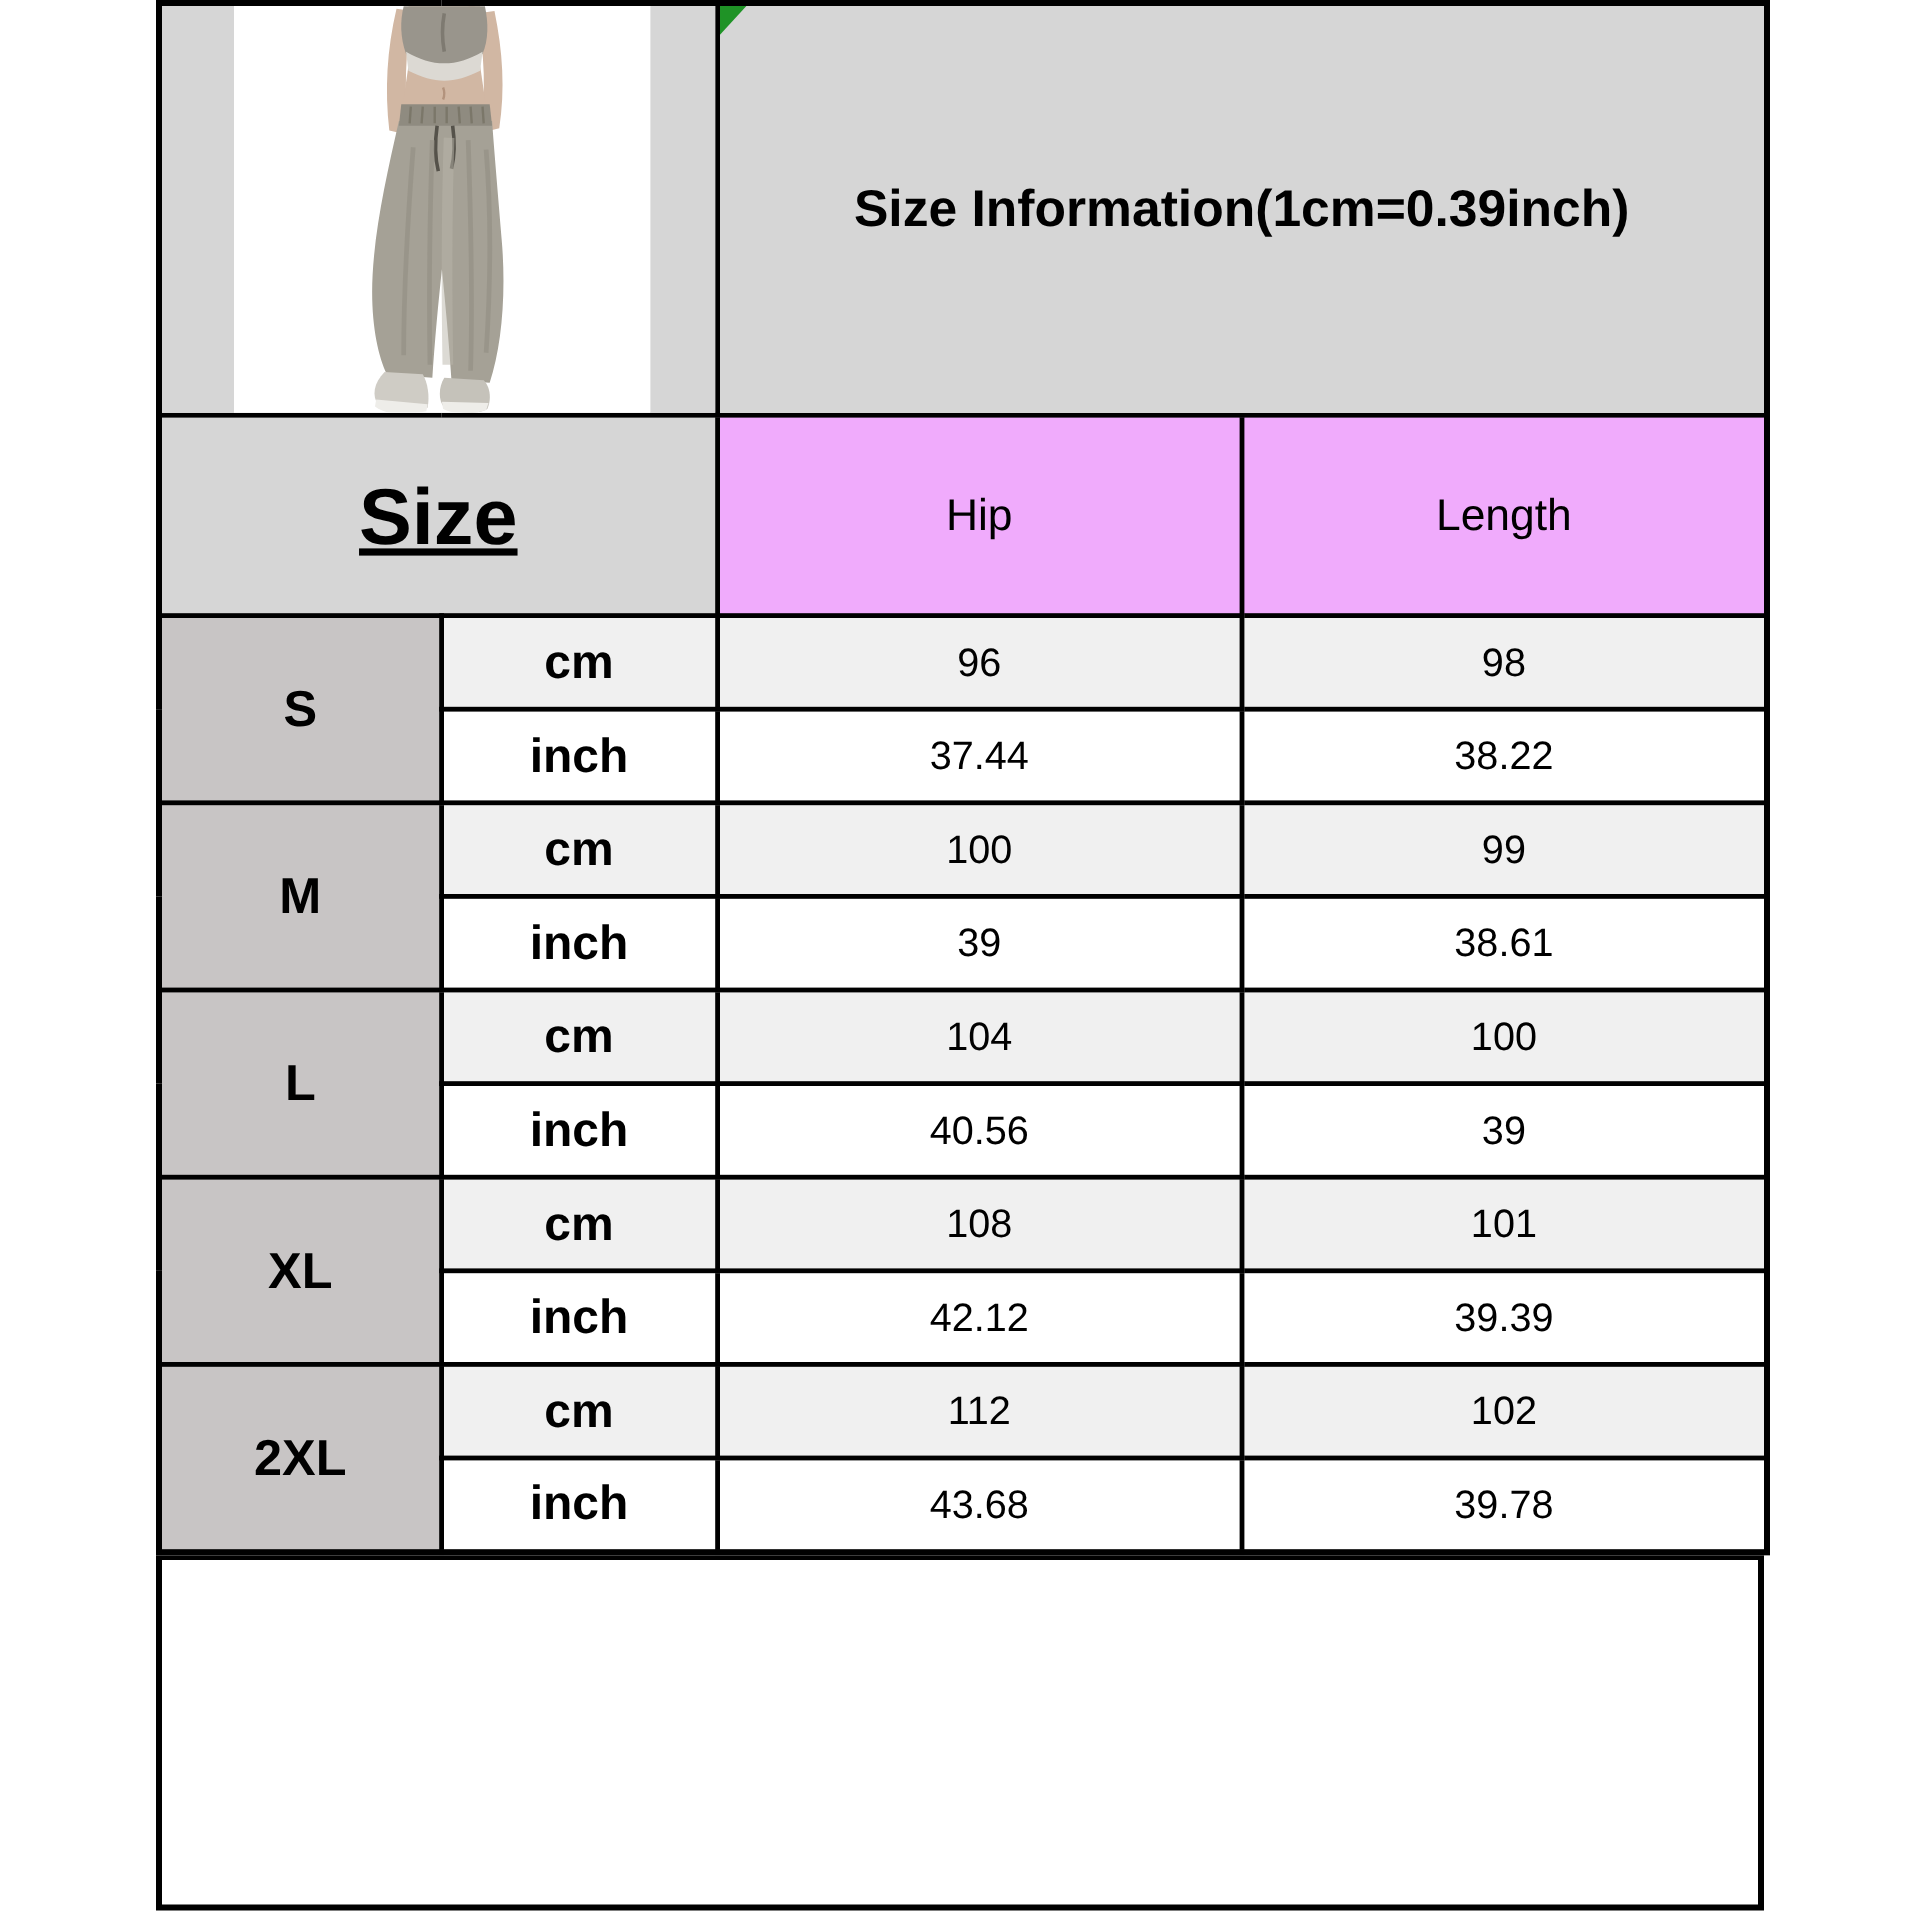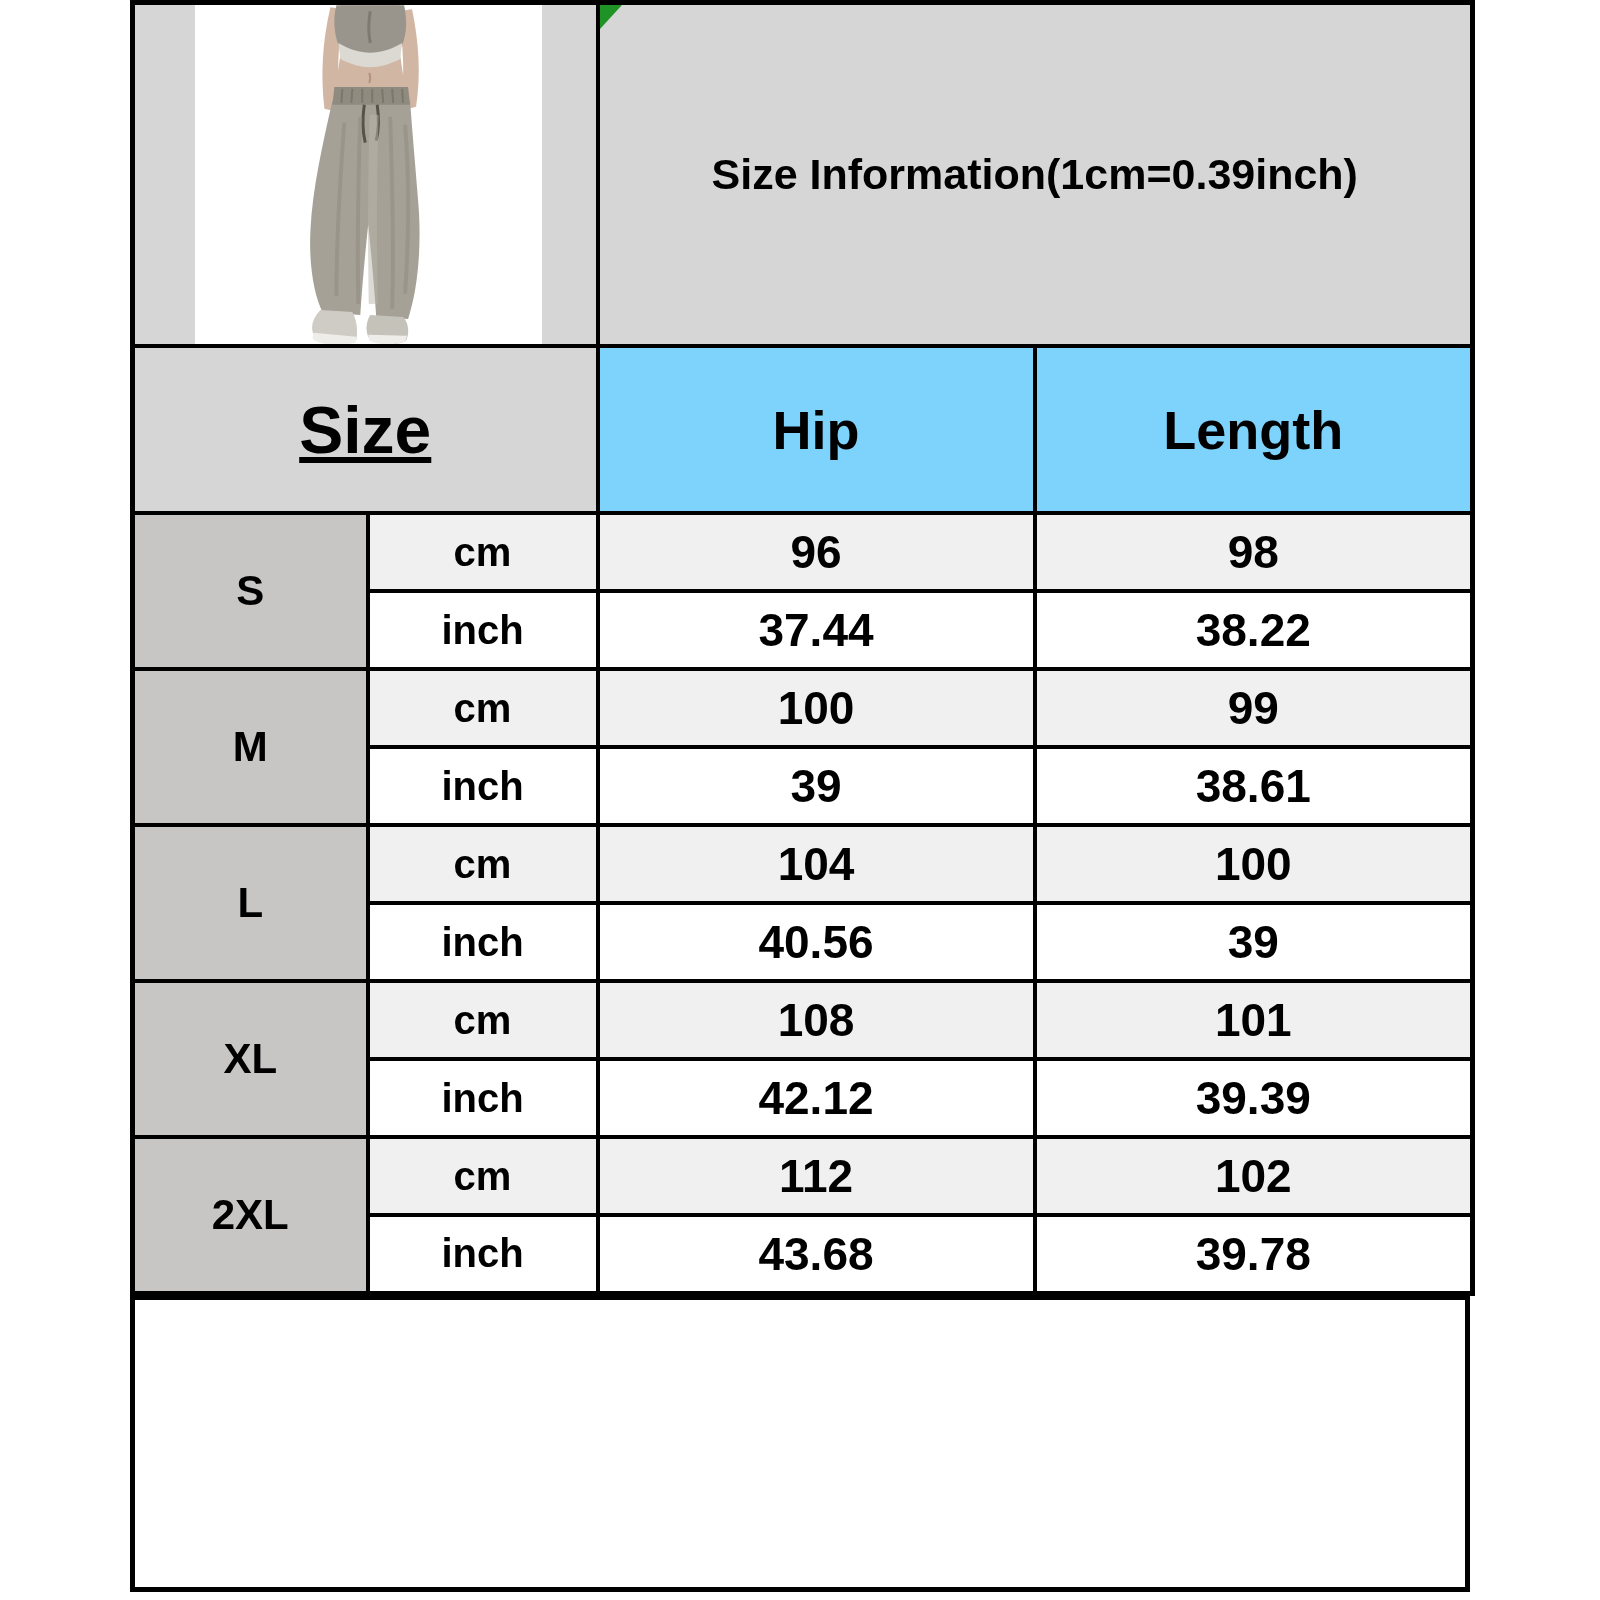--- a/index.html
+++ b/index.html
@@ -54,35 +54,35 @@
   }
   
   td.size-head {
     height: 167px;
     background: #d6d6d6;
     font-weight: bold;
     font-size: 66px;
     text-decoration: underline;
   }
   td.col-head {
-    background: #7dd3fc;
-    font-weight: bold;
-    font-size: 54px;
+    background: #f0abfc;
+    font-weight: normal;
+    font-size: 37px;
   }
   
   td.letter {
     background: #c8c5c5;
     font-weight: bold;
     font-size: 42px;
   }
   tr.r-unit td { height: 78px; }
   tr.r-cm td.cell { background: #f0f0f0; }
   tr.r-inch td.cell { background: #ffffff; }
   td.unit { font-weight: bold; font-size: 40px; }
-  td.val { font-weight: bold; font-size: 46px; }
+  td.val { font-weight: normal; font-size: 33px; }
   
   .attention {
     width: 1340px;
     min-height: 296px;
     border: 5px solid #000;
     border-top-width: 4px;
     background: #ffffff;
     padding: 8px 14px 12px 12px;
     font-size: 37px;
     line-height: 47px;

